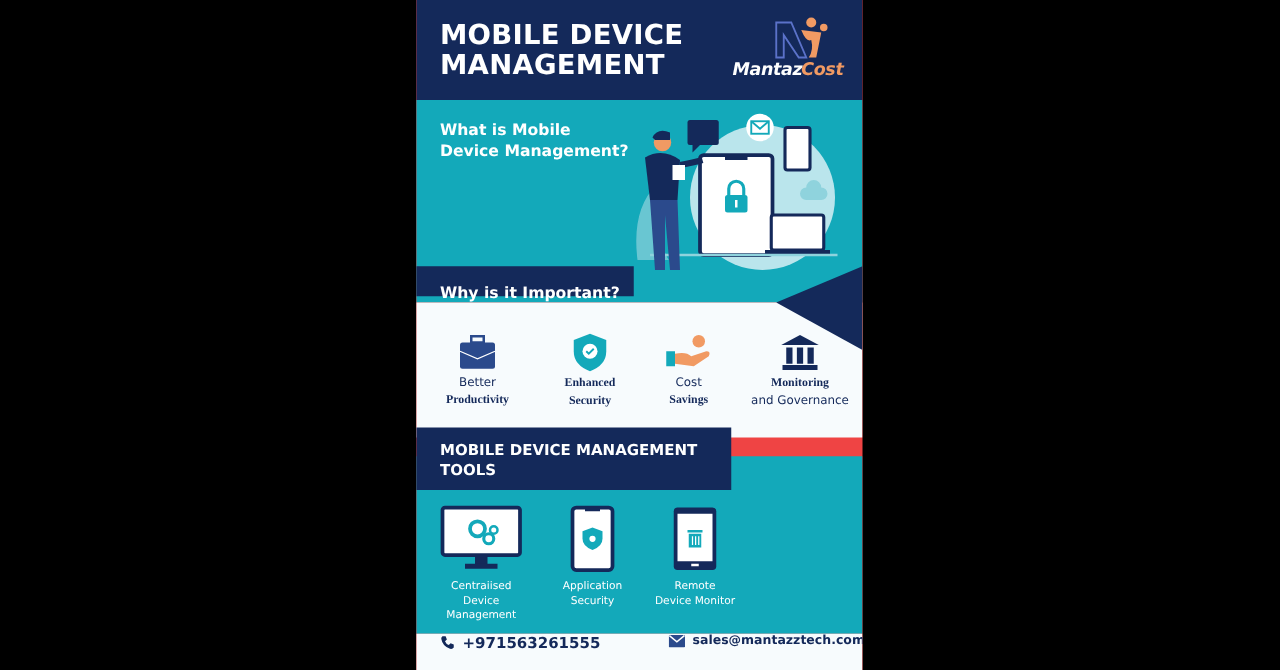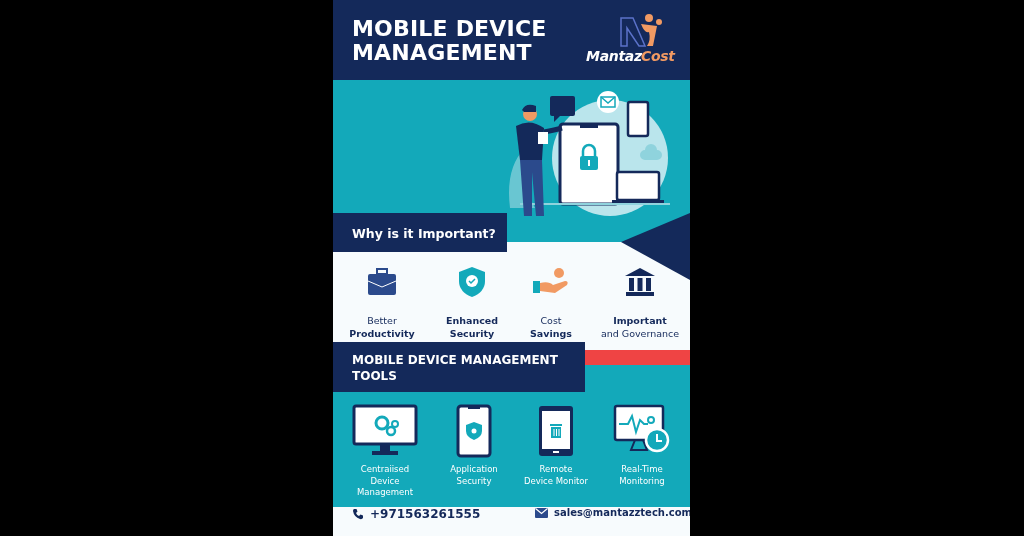--- a/index.html
+++ b/index.html
@@ -19,30 +19,30 @@
     .logo { position: absolute; left: 250px; top: 12px; width: 105px; height: 58px; font-style: italic; }
     .logo .word { position: absolute; left: 3px; top: 36px; font-weight: bold; font-size: 14px; letter-spacing: -0.3px; }
     .logo .w1 { color: #ffffff; }
     .logo .w2 { color: #f19a63; }
 
     .teal1 { position: absolute; left: 0; top: 80px; width: 357px; height: 162px; background: #13a9ba; }
     .intro-h { position: absolute; left: 19px; top: 95px; color: #fff; font-weight: bold; font-size: 12.5px; line-height: 17px; }
     .intro-p { position: absolute; left: 19px; top: 136px; width: 150px; color: #0f2755; font-size: 9px; line-height: 14px; }
 
     .why-banner {
-      position: absolute; left: 0; top: 213px; width: 174px; height: 39px; background: #14295a;
+      position: absolute; left: 0; top: 213px; width: 174px; height: 24px; background: #14295a;
       color: #fff; font-weight: bold; font-size: 12.5px; padding: 13px 0 0 19px;
     }
     .white-sec { position: absolute; left: 0; top: 242px; width: 357px; height: 108px; background: #f7fbfd; }
     .corner-tri { position: absolute; left: 0; top: 0; width: 357px; height: 536px; pointer-events: none; }
 
     .benefit { position: absolute; top: 266px; width: 90px; text-align: center; }
     .benefit .ic { height: 32px; display: flex; justify-content: center; align-items: center; }
-    .benefit .l { margin-top: 16px; font-size: 9.5px; line-height: 13px; color: #14295a; }
-    .benefit .l b { font-weight: bold; }
+    .benefit .l { margin-top: 2px; font-size: 9.5px; line-height: 13px; color: #14295a; }
+    .benefit .l b { font-weight: bold; font-family: Liberation Serif, serif; }
 
     .tools-bg { position: absolute; left: 0; top: 365px; width: 357px; height: 142px; background: #13a9ba; }
     .tools-banner {
       position: absolute; left: 0; top: 342px; width: 252px; height: 50px; background: #14295a;
       color: #fff; font-weight: bold; font-size: 12px; line-height: 16px; padding: 10px 0 0 19px;
     }
     .tool { position: absolute; top: 404px; width: 90px; text-align: center; }
     .tool .ic { height: 54px; display: flex; justify-content: center; align-items: flex-end; }
     .tool .l { margin-top: 6px; font-size: 8.5px; line-height: 11.5px; color: #fff; }
 
@@ -68,20 +68,24 @@
         <circle cx="66" cy="6" r="4" fill="#f19a63"></circle>
         <circle cx="76" cy="10" r="3" fill="#f19a63"></circle>
         <path d="M58 12 Q62 22 66 20 Q68 28 64 34 L70 34 Q72 24 74 14" fill="#f19a63"></path>
       </svg>
       <span class="word w1">Mantaz</span>
       <span class="word w2" style="left:58px">Cost</span>
     </div>
   </div>
 
   <div class="teal1"></div>
+  <div class="intro-h">
+    <div>What is Mobile</div>
+    <div>Device Management?</div>
+  </div>
 
   <svg style="position:absolute;left:167px;top:88px" width="190" height="135" viewBox="0 0 190 135">
     <circle cx="110" cy="70" r="58" fill="#d8f0f4" opacity="0.85"></circle>
     <path d="M10 120 Q5 80 25 60 Q20 95 35 120 Z" fill="#8fd3dd" opacity="0.7"></path>
     <rect x="50" y="8" width="25" height="20" rx="2" fill="#14295a"></rect>
     <path d="M54 28 L54 34 L60 28 Z" fill="#14295a"></path>
     <circle cx="108" cy="14" r="11" fill="#fff"></circle>
     <rect x="101" y="9" width="14" height="10" fill="none" stroke="#13a9ba" stroke-width="1.5"></rect>
     <path d="M101 9 L108 15 L115 9" fill="none" stroke="#13a9ba" stroke-width="1.5"></path>
     <rect x="128" y="14" width="20" height="34" rx="2" fill="#fff" stroke="#14295a" stroke-width="2.5"></rect>
@@ -142,21 +146,21 @@
   <div class="benefit" style="left:262px">
     <div class="ic">
       <svg width="32" height="30" viewBox="0 0 32 30">
         <polygon points="16,1 31,9 1,9" fill="#14295a"></polygon>
         <rect x="5" y="11" width="5" height="13" fill="#14295a"></rect>
         <rect x="13.5" y="11" width="5" height="13" fill="#14295a"></rect>
         <rect x="22" y="11" width="5" height="13" fill="#14295a"></rect>
         <rect x="2" y="25" width="28" height="4" fill="#14295a"></rect>
       </svg>
     </div>
-    <div class="l"><b>Important</b><br><span>and Governance</span></div>
+    <div class="l"><b>Monitoring</b><br><span>and Governance</span></div>
   </div>
 
   <div class="tools-bg"></div>
   <div class="tools-banner">
     <div>MOBILE DEVICE MANAGEMENT</div>
     <div>TOOLS</div>
   </div>
 
   <div class="tool" style="left:7px">
     <div class="ic">
@@ -200,36 +204,20 @@
         <rect x="16.5" y="25" width="1" height="7" fill="#fff"></rect>
         <rect x="19" y="25" width="1" height="7" fill="#fff"></rect>
         <rect x="21.5" y="25" width="1" height="7" fill="#fff"></rect>
       </svg>
     </div>
     <div class="l">
         <div>Remote</div>
         <div>Device Monitor</div>
       </div>
   </div>
-  <div class="tool" style="left:264px">
-    <div class="ic">
-      <svg width="58" height="54" viewBox="0 0 58 54">
-        <rect x="2" y="2" width="48" height="34" rx="2" fill="#fff" stroke="#14295a" stroke-width="2.5"></rect>
-        <path d="M22 36 L18 46 L34 46 L30 36" fill="none" stroke="#14295a" stroke-width="2"></path>
-        <path d="M6 20 L15 20 L19 12 L23 28 L27 16 L31 20 L35 20" stroke="#13a9ba" stroke-width="2" fill="none"></path>
-        <circle cx="38" cy="16" r="3" fill="none" stroke="#13a9ba" stroke-width="2"></circle>
-        <circle cx="44" cy="36" r="11" fill="#13a9ba" stroke="#fff" stroke-width="2.5"></circle>
-        <path d="M44 30 L44 37 L49 37" stroke="#fff" stroke-width="2" fill="none"></path>
-      </svg>
-    </div>
-    <div class="l">
-        <div>Real-Time</div>
-        <div>Monitoring</div>
-      </div>
-  </div>
 
   <div class="footer">
     <div class="contact phone">
       <svg width="12" height="12" viewBox="0 0 12 12">
         <path d="M2 1 L4.5 1 L5.5 3.5 L4 5 Q5 7.5 7 8 L8.5 6.5 L11 7.5 L11 10 Q10 11.5 8 11 Q2 9 1 3 Q1 1.5 2 1 Z" fill="#14295a"></path>
       </svg>
       <span>+971563261555</span>
     </div>
     <div class="contact mail">
       <svg width="13" height="10" viewBox="0 0 13 10">

